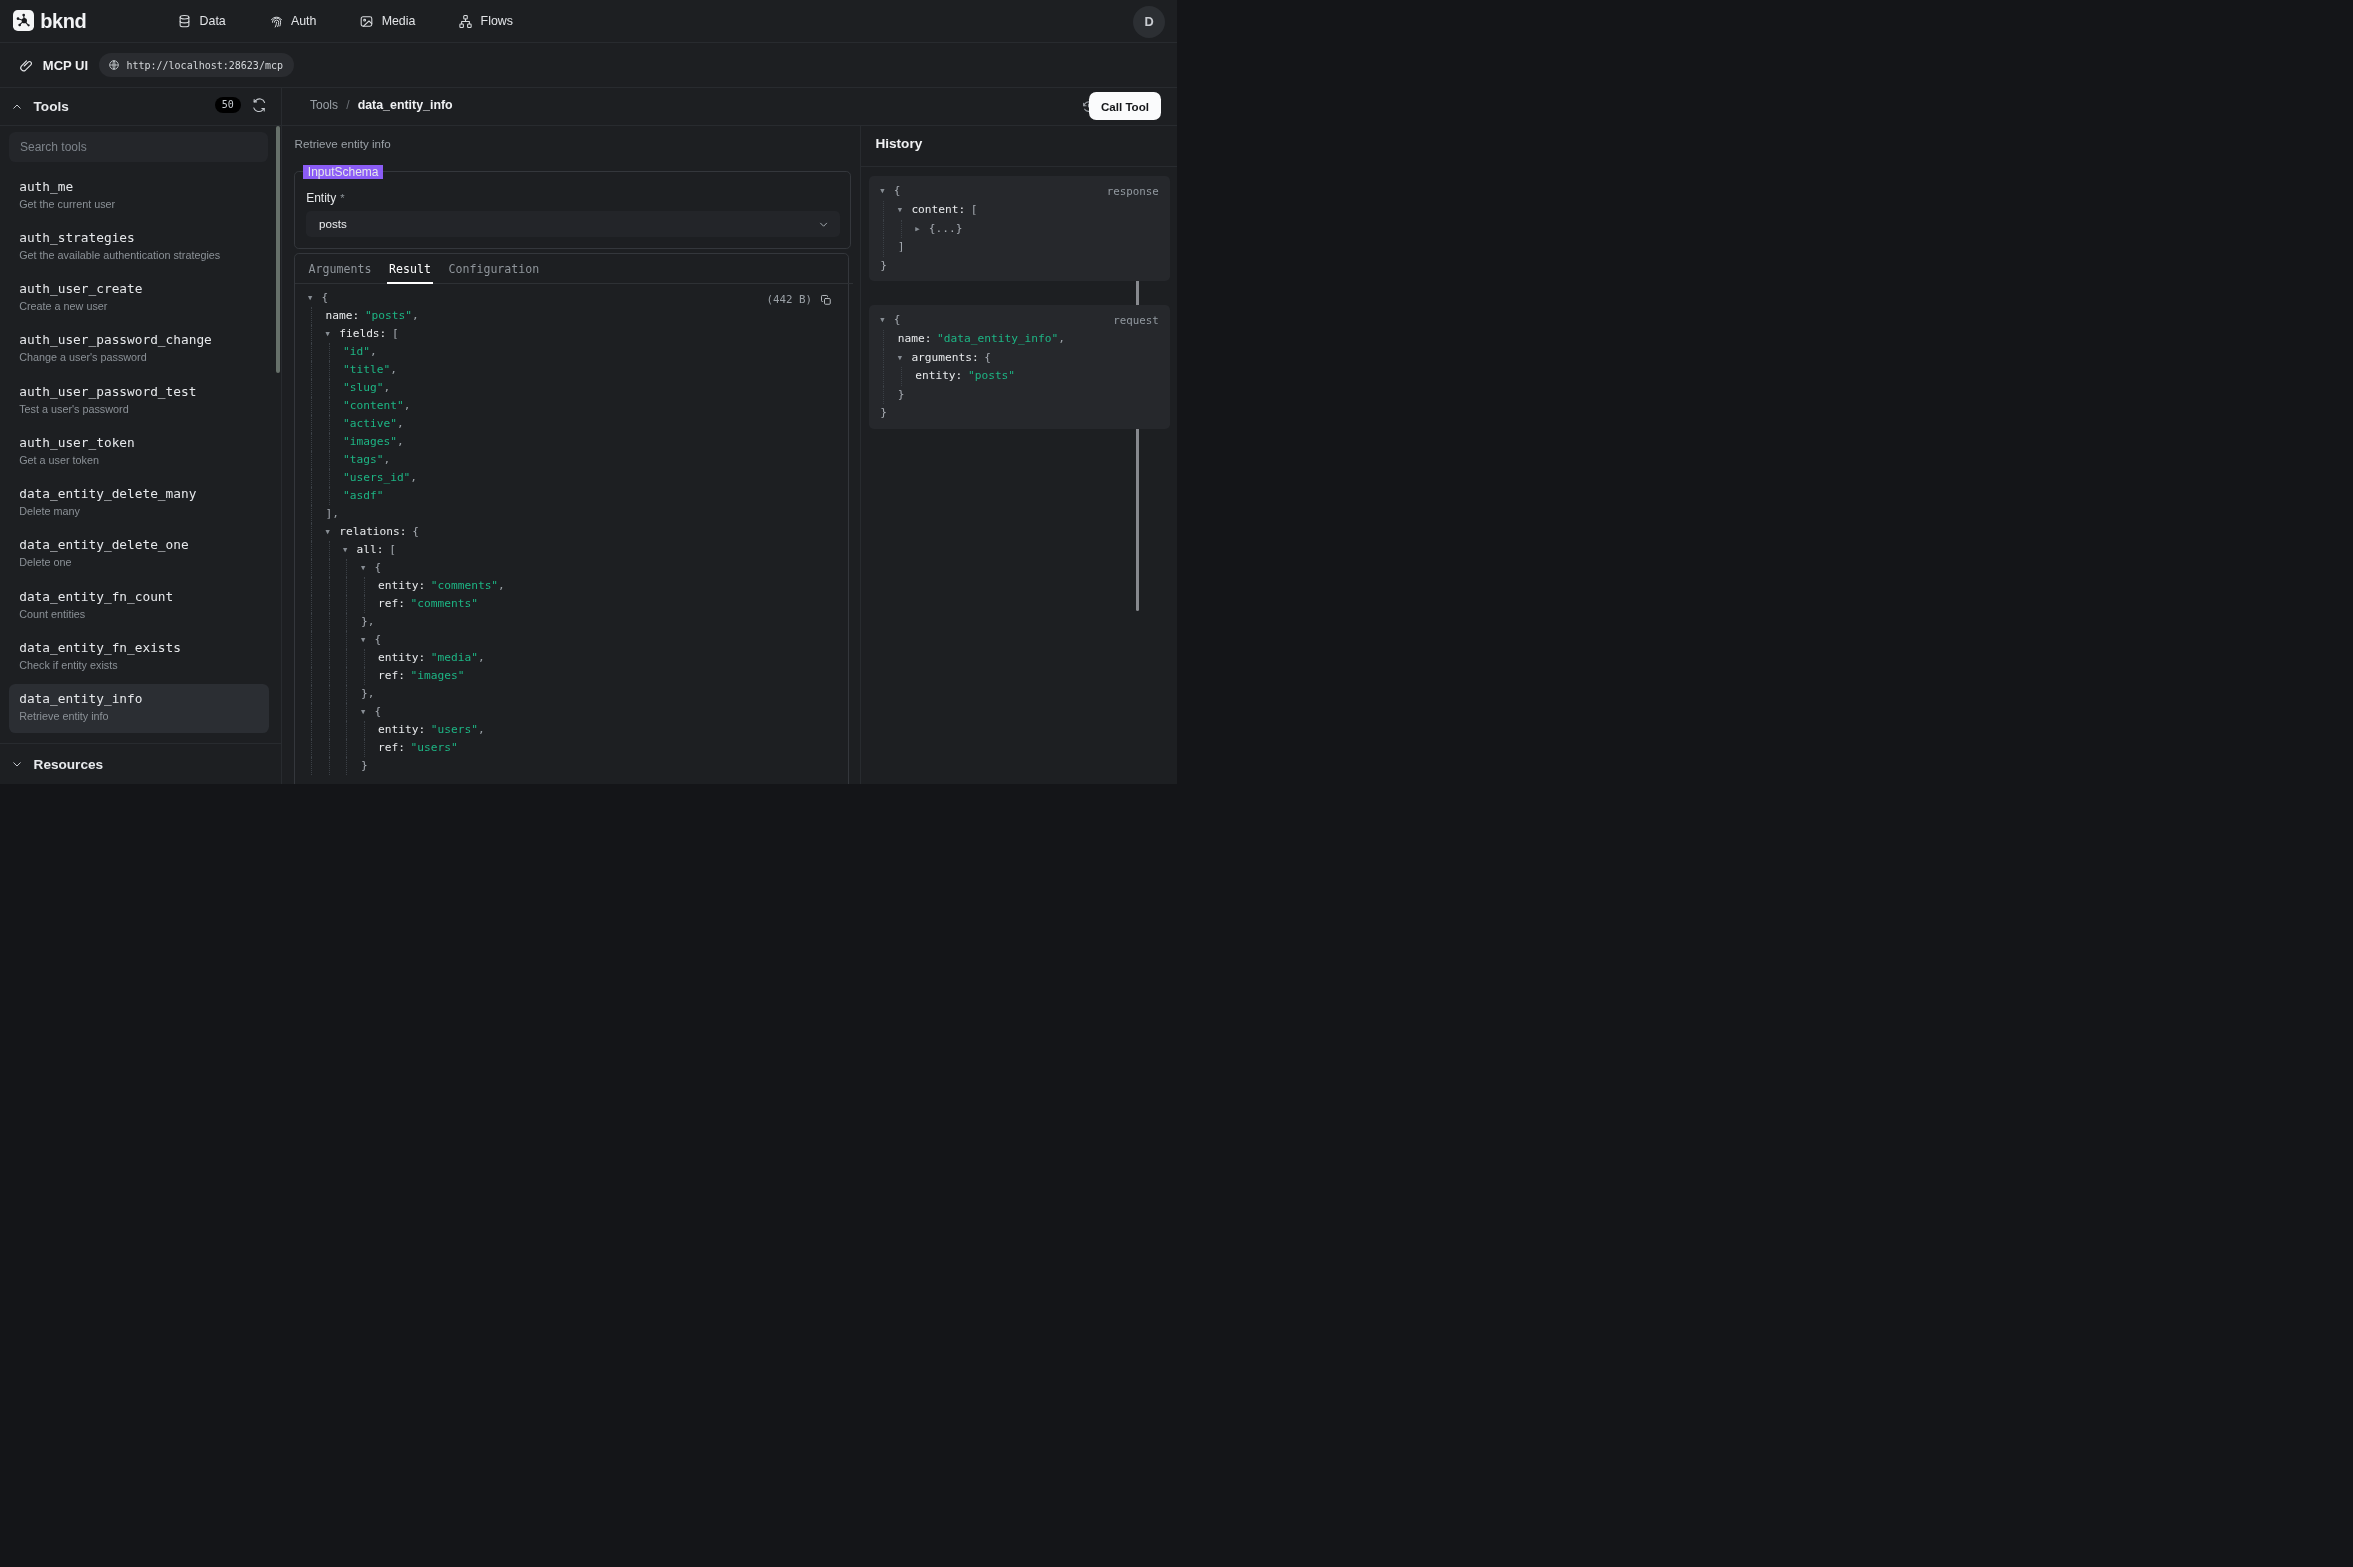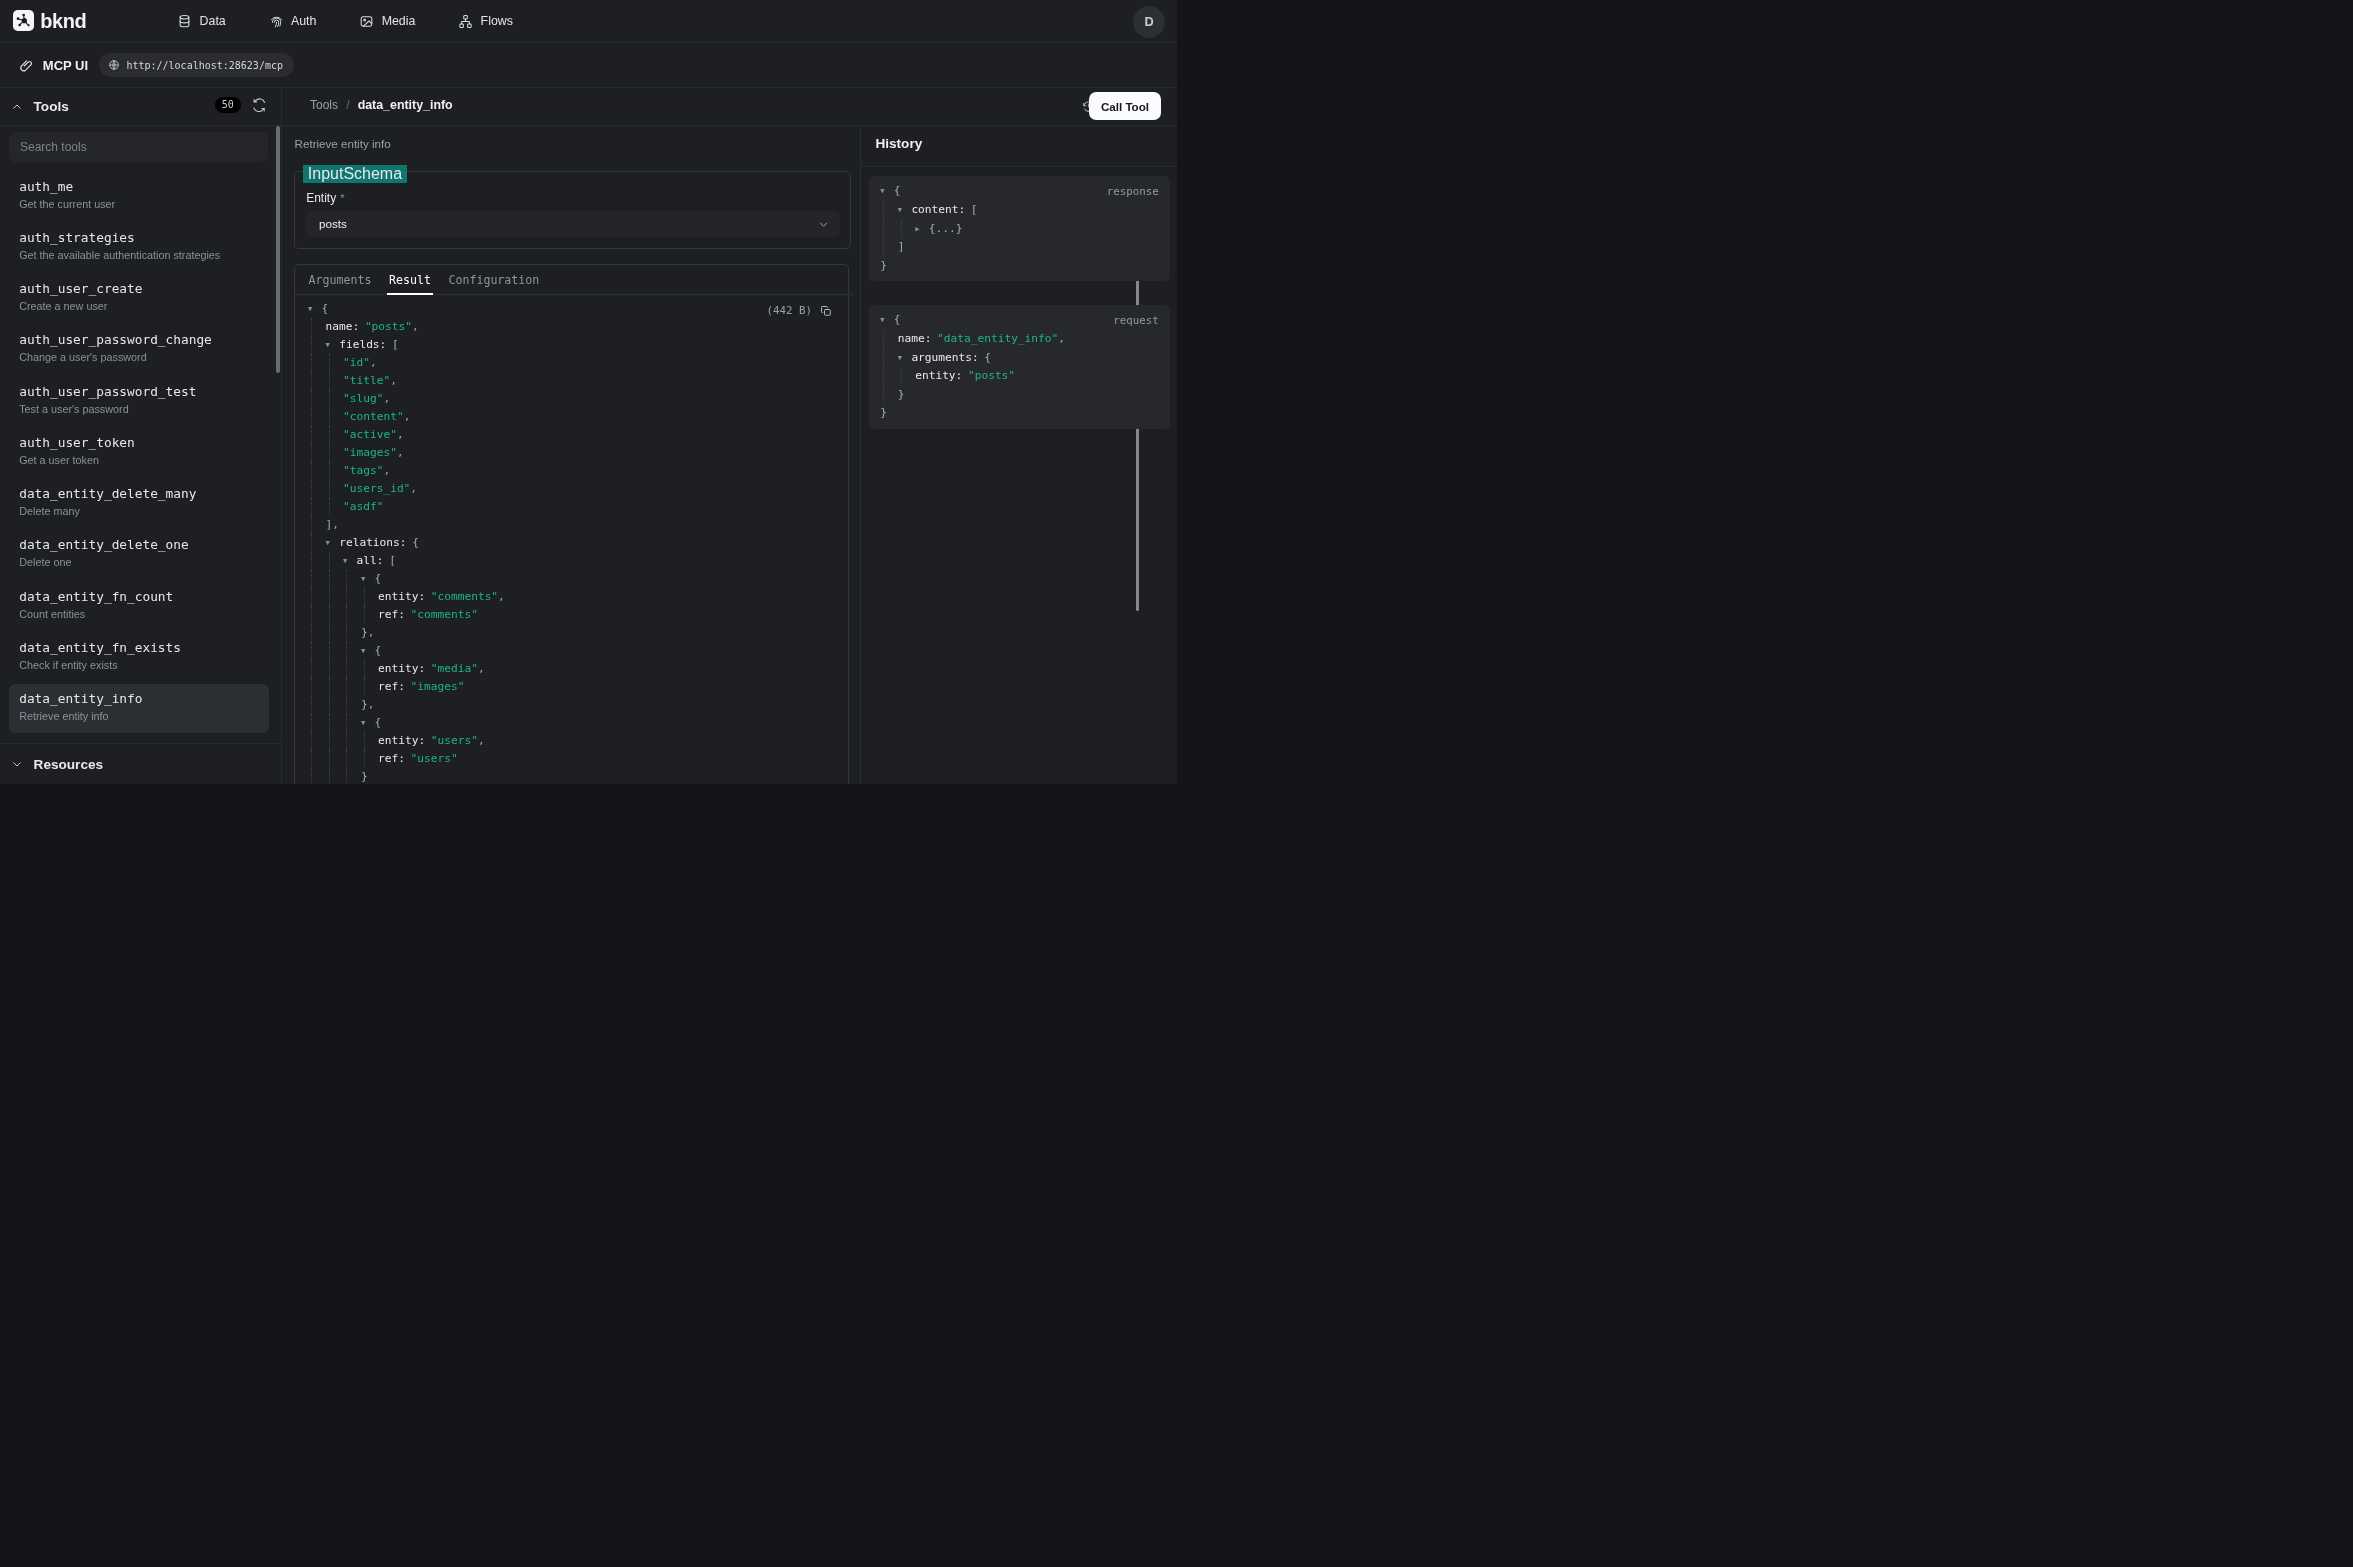--- a/index.html
+++ b/index.html
@@ -58,29 +58,29 @@
   #bc-tool{color:#f0f1f3;font-weight:bold;font-size:12.4px;}
   #history-icon-btn{position:absolute;right:81px;top:11.2px;cursor:pointer;}
   #call-tool-btn{position:absolute;right:16px;top:4px;height:28px;background:#fafbfc;color:#141619;
                  font-size:11.6px;font-weight:bold;border:none;border-radius:7.2px;padding:0 12px;cursor:pointer;
                  font-family:"Liberation Sans",sans-serif;}
   
   #main{position:absolute;left:281px;top:125px;width:578px;bottom:0;}
   #tool-description{position:absolute;left:13.6px;top:12px;font-size:11.6px;color:#9ba1a7;}
   #input-schema{position:absolute;left:13px;top:46px;width:555px;height:76px;
                 border:0.8px solid #34373c;border-radius:4.8px;}
-  #input-schema legend, #schema-legend{position:absolute;left:8px;top:-7.2px;background:#0f766e;padding:0 4.8px;
-                font-size:16px;color:#e6e8ea;}
+  #input-schema legend, #schema-legend{position:absolute;left:8px;top:-7.2px;background:#8b5cf6;padding:0 4.8px;
+                font-size:12px;color:#e6e8ea;}
   #entity-label{position:absolute;left:11.2px;top:19px;font-size:12px;color:#e6e8ea;}
   #entity-required{color:#8b9197;margin-left:4px;font-size:11.2px;}
   #entity-select{position:absolute;left:11.2px;top:39px;width:534px;height:26px;background:#232529;
                  border-radius:4.8px;cursor:pointer;}
   #entity-value{position:absolute;left:12.8px;top:6.4px;font-size:11.6px;color:#eceef0;}
   #entity-select .chev{position:absolute;right:11.2px;top:8px;}
-  #tabs-panel{position:absolute;left:13px;top:139px;width:555px;height:663px;
+  #tabs-panel{position:absolute;left:13px;top:128px;width:555px;height:663px;
               border:0.8px solid #34373c;border-radius:4.8px;box-sizing:border-box;padding-left:28px;}
   #tabs-row{position:absolute;left:0;top:0;width:100%;height:29px;border-bottom:0.8px solid #2e3135;
             display:flex;align-items:center;padding-left:4.8px;}
   .tab{font-family:"DejaVu Sans Mono",monospace;font-size:11.6px;color:#8f959b;padding:0 8.8px;cursor:pointer;
        height:100%;display:flex;align-items:center;position:relative;}
   .tab.active{color:#ffffff;}
   .tab.active::after{content:'';position:absolute;left:7.2px;right:7.2px;bottom:-0.8px;height:1.6px;background:#ffffff;}
   #result-meta{position:absolute;right:16px;top:39px;display:flex;align-items:center;gap:8px;}
   #result-size{font-family:"DejaVu Sans Mono",monospace;font-size:10.8px;color:#9aa0a6;}
   

